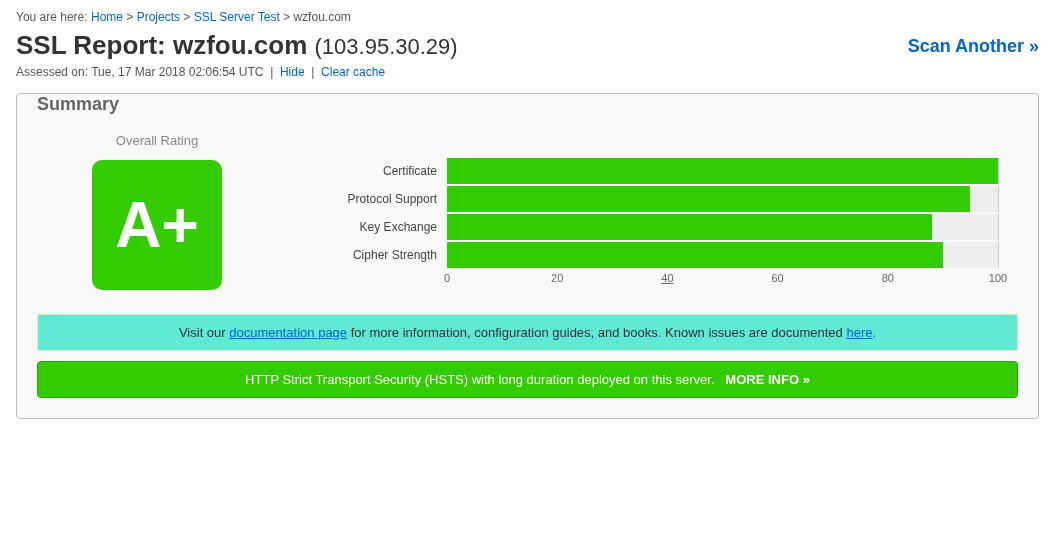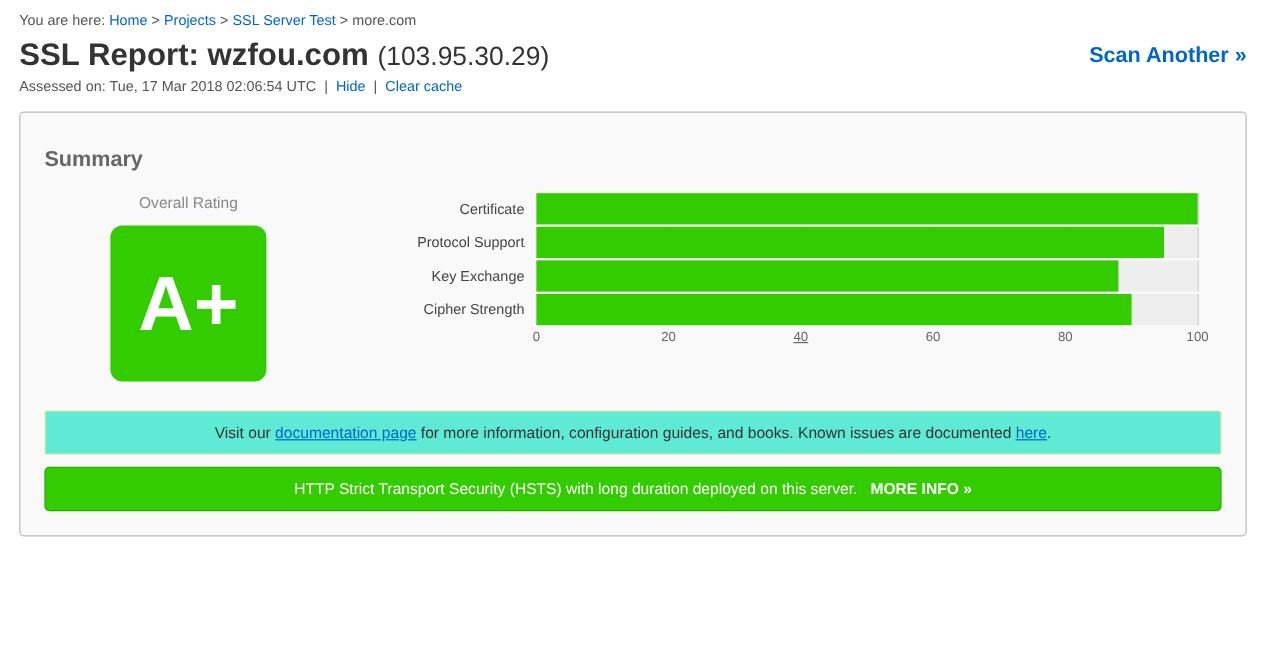--- a/index.html
+++ b/index.html
@@ -43,32 +43,32 @@
       color: #555;
       margin-bottom: 14px;
     }
     .assessed-line a {
       color: #0066cc;
       text-decoration: none;
     }
     .summary-box {
       border: 1px solid #bbb;
       border-radius: 4px;
-      padding: 28px 20px 20px;
+      padding: 0 20px 20px;
       background: #f9f9f9;
     }
     .summary-title {
       font-size: 18px;
       color: #666;
       font-weight: bold;
       margin-bottom: 18px;
     }
     .rating-area {
       display: flex;
-      align-items: flex-start;
+      align-items: flex-end;
       margin-bottom: 24px;
       padding: 0 20px;
     }
     .overall-rating-section {
       display: flex;
       flex-direction: column;
       align-items: center;
       min-width: 200px;
       margin-right: 60px;
     }
@@ -167,21 +167,21 @@
     }
   </style>
 </head>
 <body>
 
 <div class="breadcrumb">
   <span>You are here:</span>
   <a href="#">Home</a> &gt;
   <a href="#">Projects</a> &gt;
   <a href="#">SSL Server Test</a> &gt;
-  <span>more.com</span>
+  <span>wzfou.com</span>
 </div>
 
 <div class="page-header">
   <div>
     <h1 class="report-title">
       <span>SSL Report: wzfou.com</span>
       <span style="font-weight:normal; font-size:22px;">(103.95.30.29)</span>
     </h1>
   </div>
   <a class="scan-another" href="#">Scan Another »</a>

